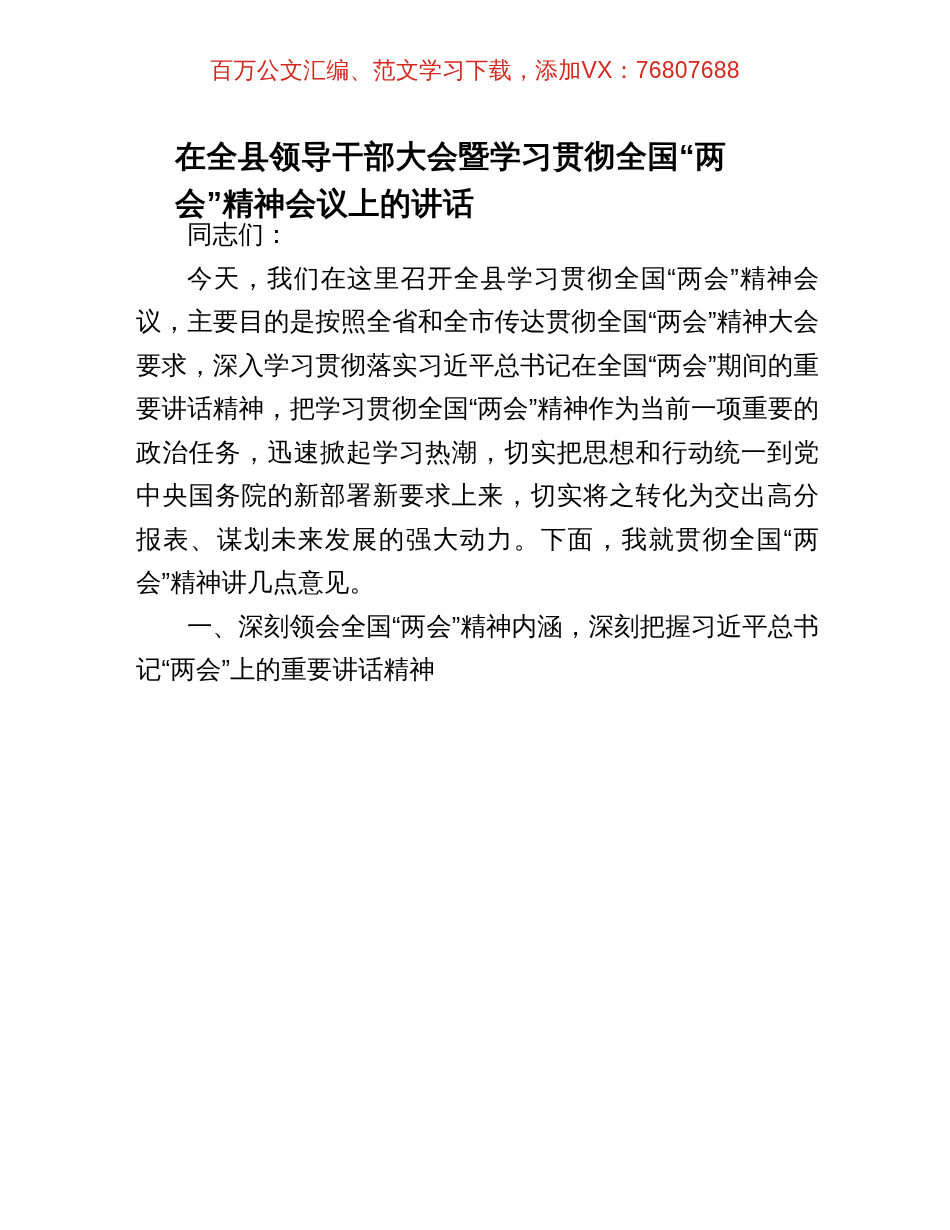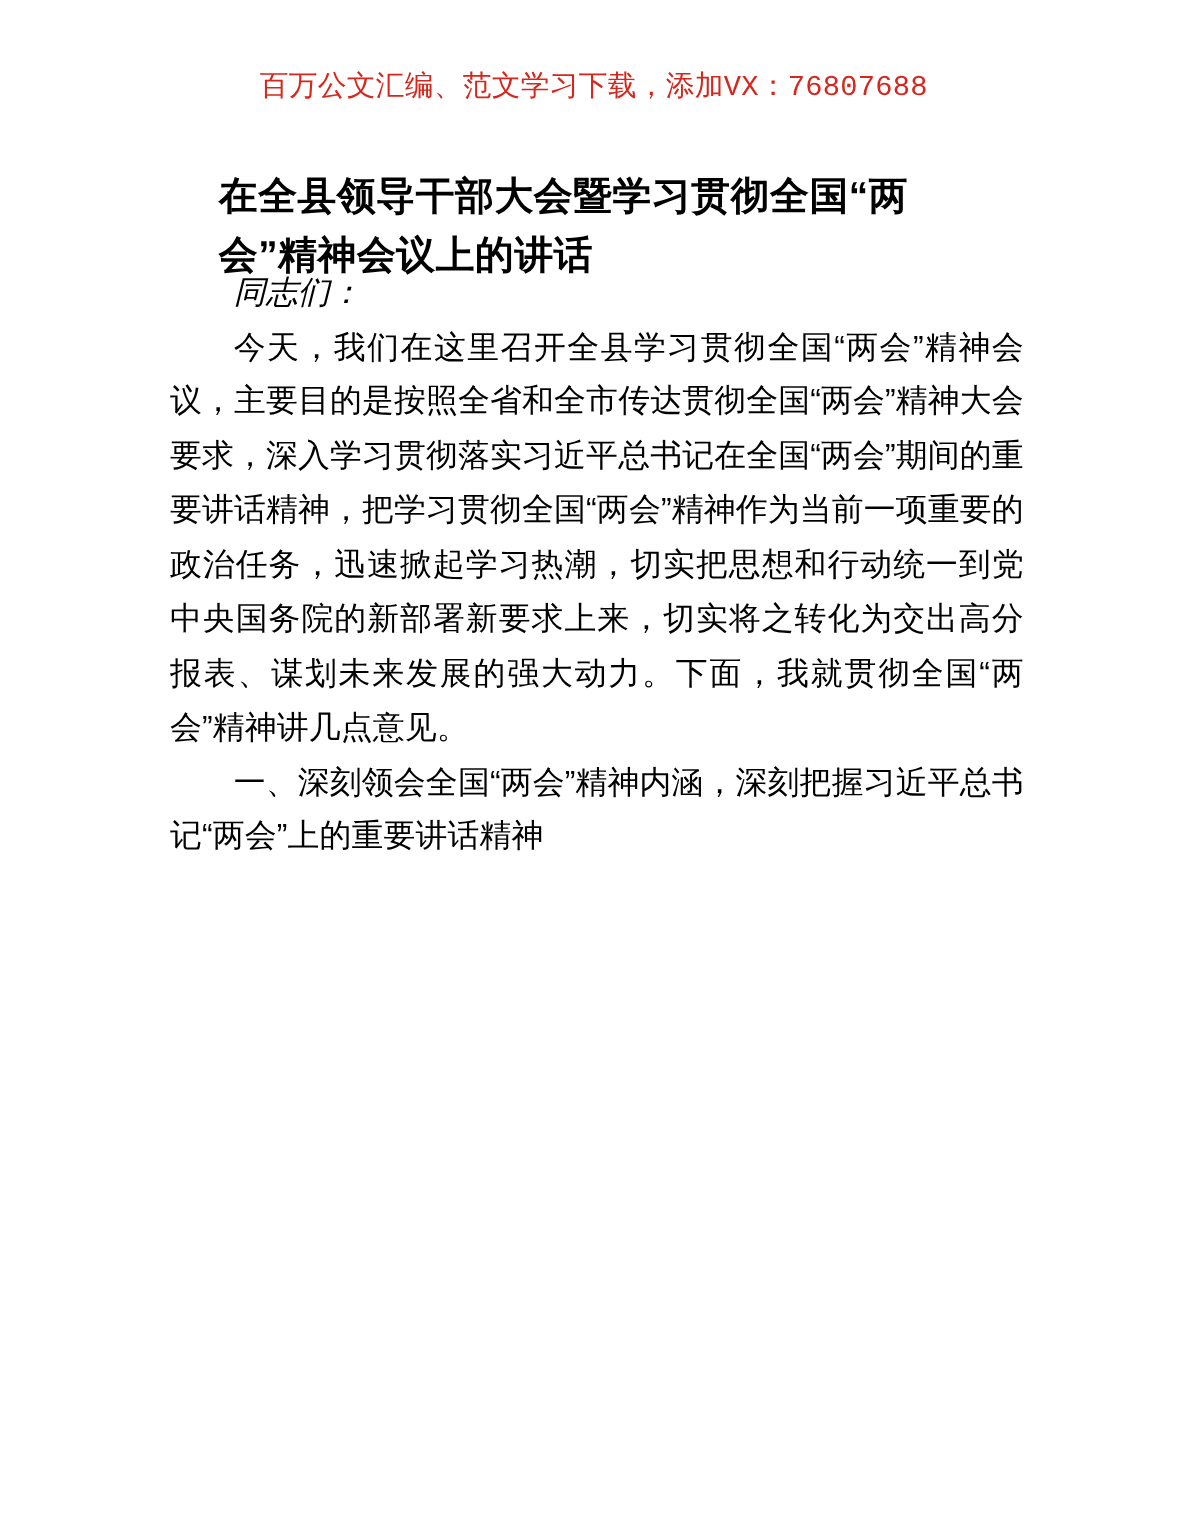--- a/index.html
+++ b/index.html
@@ -29,21 +29,20 @@
     position: absolute;
     top: 55px;
     left: 0;
     width: 950px;
     text-align: center;
     font-size: 23px;
     line-height: 30px;
     color: #d4281e;
     letter-spacing: 0.2px;
     white-space: nowrap;
-    font-family: Liberation Mono, monospace;
   }
 
   
   .doc-title {
     position: absolute;
     top: 112px;
     left: 175px;
     width: 600px;
     text-align: left;
     font-size: 31px;
@@ -69,21 +68,20 @@
     margin: 0;
     letter-spacing: 0.1px;
   }
 
   .para.indent {
     text-indent: 2em;
   }
 
   .para.salutation {
     text-indent: 2em;
-    font-style: italic;
   }
 </style>
 </head>
 <body>
 
 <div class="page">
 
   <div class="promo-banner">百万公文汇编、范文学习下载，添加VX：76807688</div>
 
   <h1 class="doc-title">在全县领导干部大会暨学习贯彻全国“两会”精神会议上的讲话</h1>

